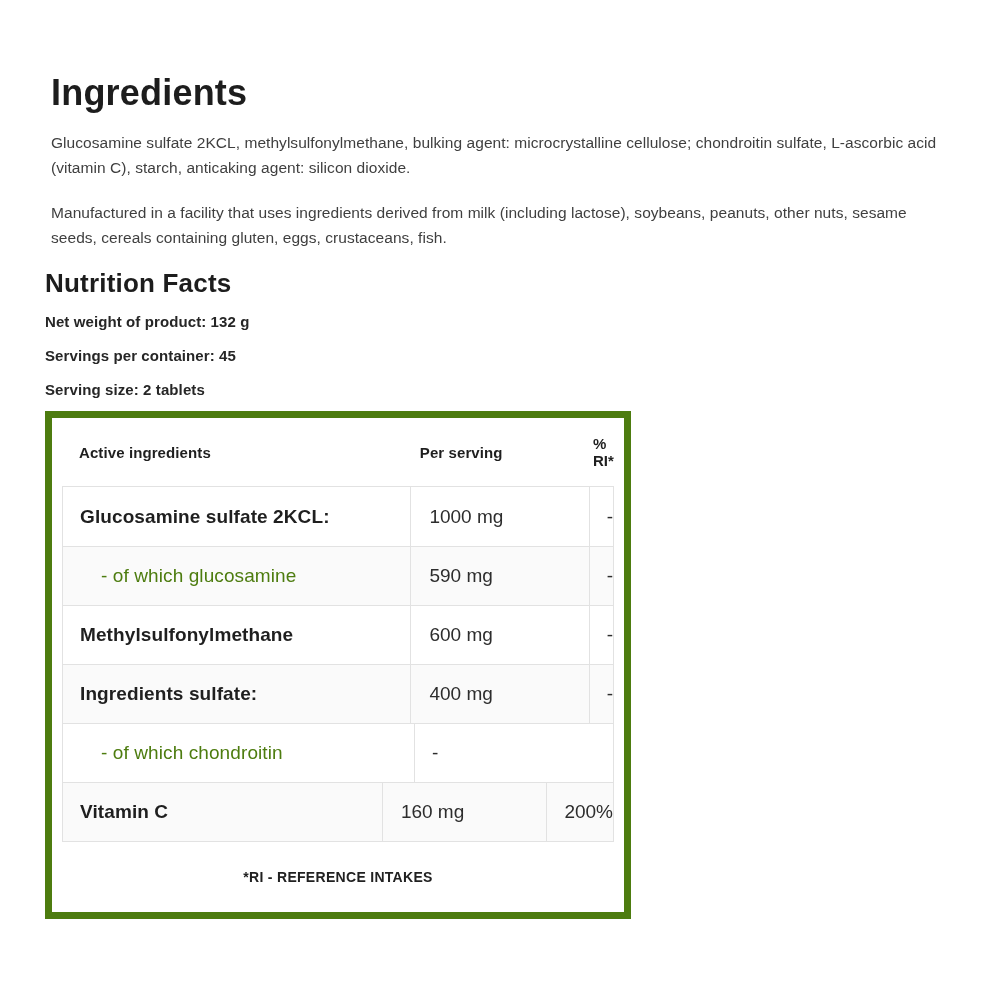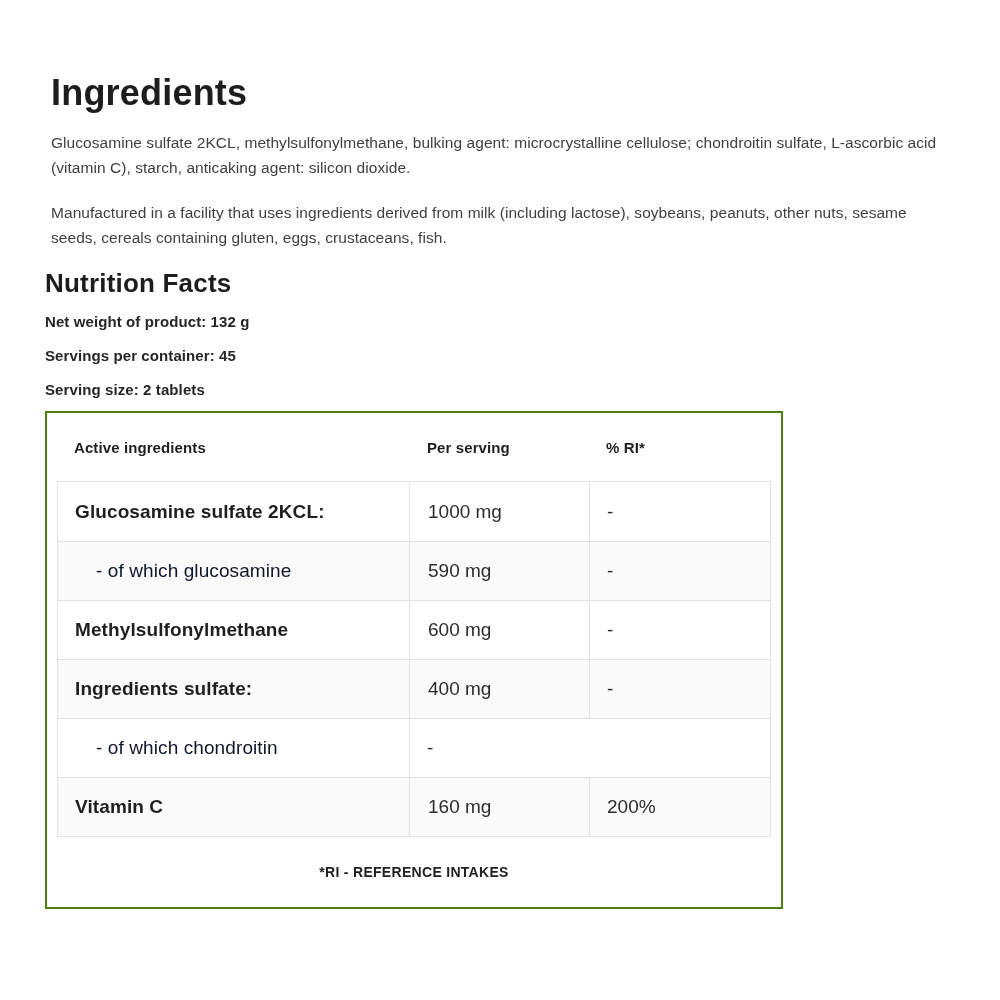--- a/index.html
+++ b/index.html
@@ -35,22 +35,22 @@
     font-size: 15px; line-height: 20px; font-weight: 700;
     color: #262626; letter-spacing: 0.1px;
   }
   .fact-line.f1 { margin-top: 13px; }
   .fact-line.f2 { margin-top: 14px; }
   .fact-line.f3 { margin-top: 14px; }
 
   
   .table-box {
     margin-top: 11px;
-    width: 738px;
-    border: 2px solid #4d7c0f;
+    width: 586px;
+    border: 7px solid #4d7c0f;
     background: #ffffff;
   }
   .thead {
     height: 68px; margin: 0 10px;
     display: flex; align-items: center;
   }
   .thead .hcell {
     font-size: 15px; font-weight: 700; color: #1f1f1f;
     letter-spacing: 0.1px;
   }
@@ -58,21 +58,21 @@
   .c2 { width: 180px; padding-left: 18px; }
   .c3 { flex: 1; padding-left: 17px; }
 
   .tbody { margin: 0 10px; border: 1px solid #e2e2e2; }
   .trow { display: flex; height: 59px; background: #ffffff; }
   .trow + .trow { border-top: 1px solid #e2e2e2; }
   .trow.alt { background: #fafafa; }
   .trow .cell { display: flex; align-items: center; font-size: 19px; }
   .trow .c1, .trow .c2 { border-right: 1px solid #e2e2e2; }
   .trow .name { font-weight: 700; color: #1f1f1f; letter-spacing: 0.1px; }
-  .trow.sub .name { font-weight: 400; color: #0f172a; padding-left: 38px; }
+  .trow.sub .name { font-weight: 400; color: #4d7c0f; padding-left: 38px; }
   .trow .val { font-weight: 400; color: #2d2d2d; }
 
   .tfoot {
     height: 70px;
     display: flex; align-items: center; justify-content: center;
   }
   .tfoot .note {
     font-size: 14px; font-weight: 700; color: #212121;
     letter-spacing: 0.3px;
   }

